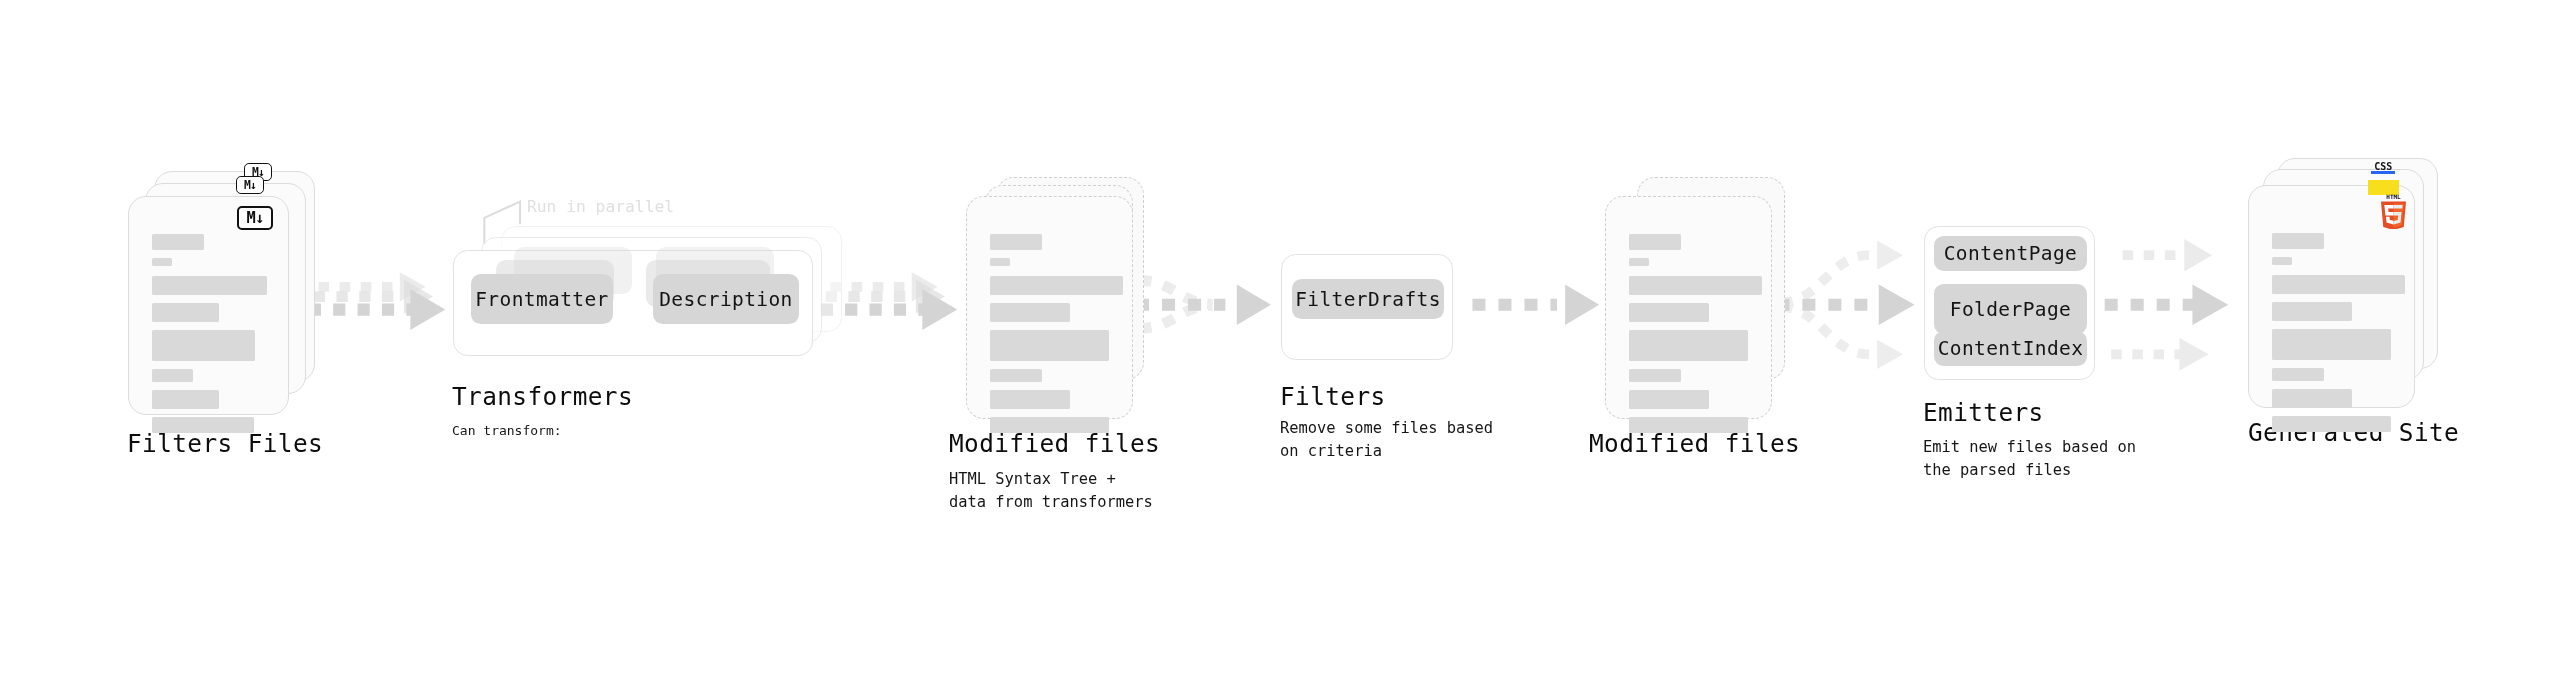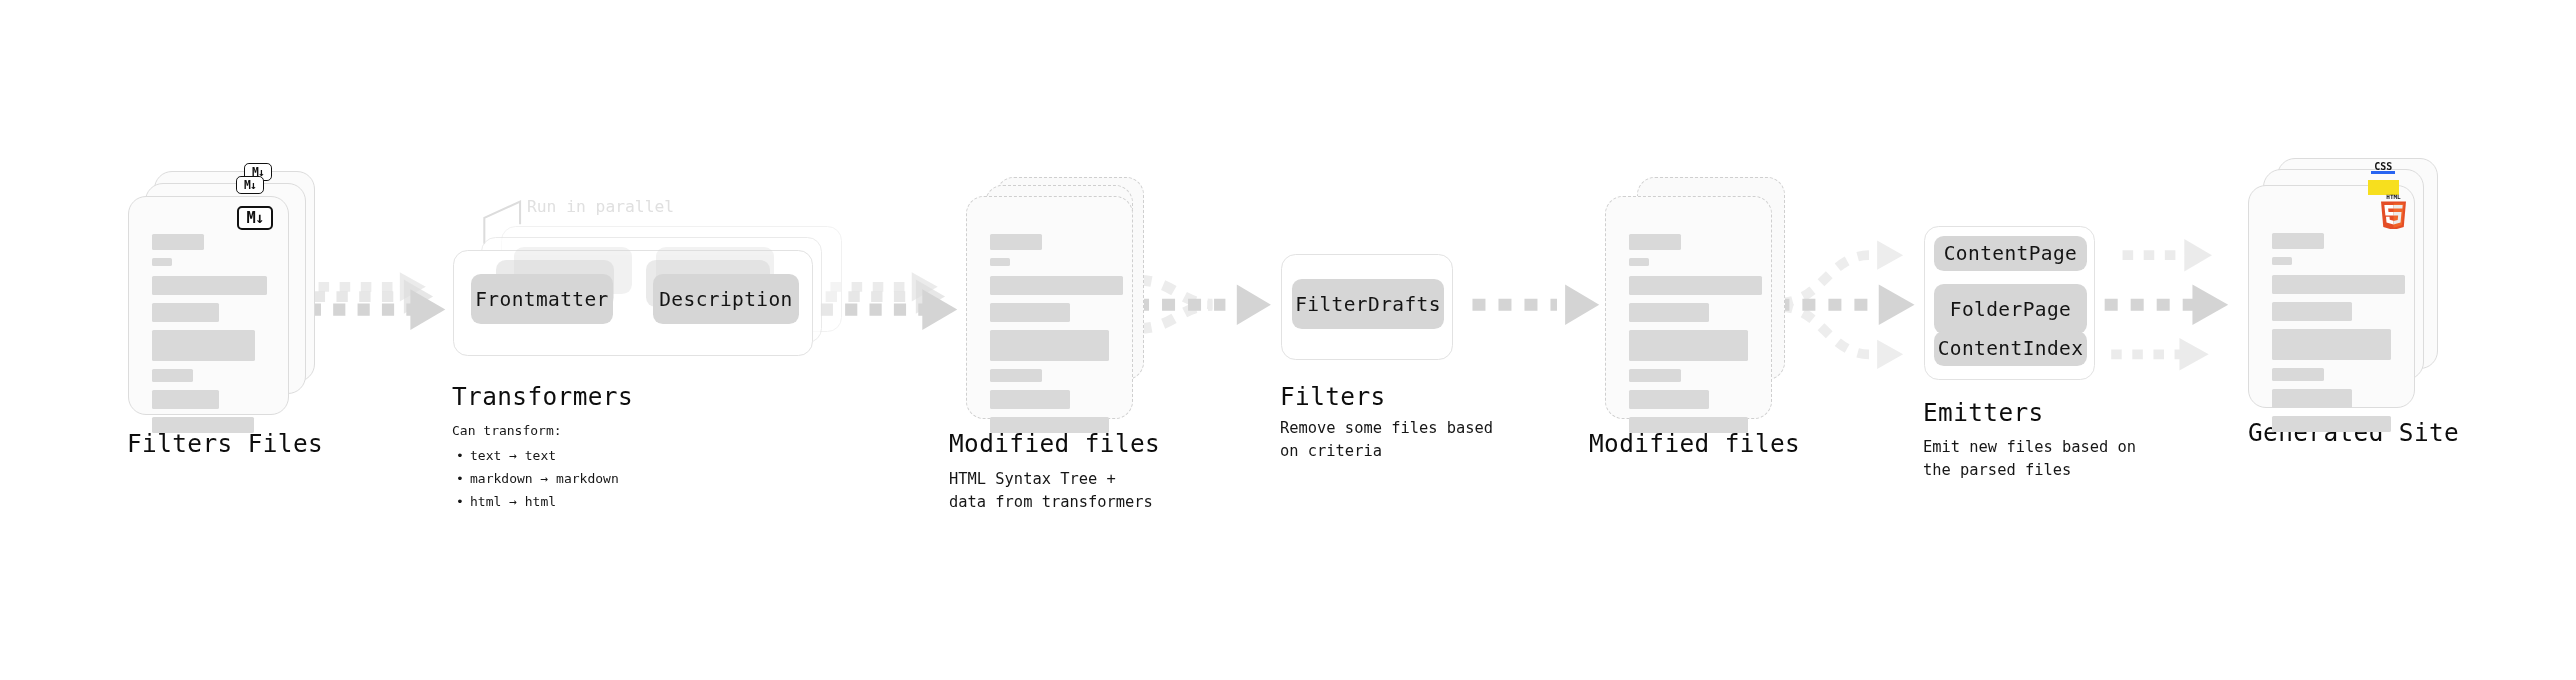--- a/index.html
+++ b/index.html
@@ -238,25 +238,20 @@
 
     <div class="pill" style="left:656px; top:247px; width:118px; height:47px; opacity:0.32; color:transparent;">Description</div>
     <div class="pill" style="left:646px; top:260px; width:124px; height:47px; opacity:0.5; color:transparent;">Description</div>
     <div class="pill" style="left:653px; top:274px; width:146px; height:50px;">Description</div>
 
     <div class="paranote" style="left:527px; top:197px;">Run in parallel</div>
   </div>
   <div class="title" style="left:452px; top:382px;">Transformers</div>
   <div class="bullets" style="left:452px; top:419px;">
     <div class="lead">Can transform:</div>
-    <ul>
-      <li>text → text</li>
-      <li>markdown → markdown</li>
-      <li>html → html</li>
-    </ul>
   </div>
 
   <div class="doccard">
     <div class="sheet dashed back" style="left:996px; top:177px; width:148px; height:203px;"></div>
     <div class="sheet dashed mid" style="left:985px; top:185px; width:148px; height:203px;"></div>
     <div class="sheet dashed front" style="left:966px; top:196px; width:167px; height:223px;">
       <div class="linebars" style="top:37px;">
         <div class="bar" style="width:52px;height:16.3px;"></div>
         <div class="bar" style="width:19.5px;height:7.3px;margin-bottom:10.6px;"></div>
         <div class="bar" style="width:133px;height:18.7px;"></div>
@@ -267,21 +262,21 @@
         <div class="bar" style="width:119px;height:16.3px;"></div>
       </div>
     </div>
   </div>
   <div class="title" style="left:949px; top:429px;">Modified files</div>
   <div class="subtitle" style="left:949px; top:468px;">HTML Syntax Tree +
 data from transformers</div>
 
   <div>
     <div class="groupbox" style="left:1281px; top:254px; width:172px; height:106px;"></div>
-    <div class="pill" style="left:1292px; top:279px; width:152px; height:50px;">FilterDrafts</div>
+    <div class="pill" style="left:1292px; top:279px; width:152px; height:40px;">FilterDrafts</div>
   </div>
   <div class="title" style="left:1280px; top:382px;">Filters</div>
   <div class="subtitle" style="left:1280px; top:417px;">Remove some files based
 on criteria</div>
 
   <div class="doccard">
     <div class="sheet dashed back" style="left:1637px; top:177px; width:148px; height:203px;"></div>
     <div class="sheet dashed front" style="left:1605px; top:196px; width:167px; height:223px;">
       <div class="linebars" style="top:37px;">
         <div class="bar" style="width:52px;height:16.3px;"></div>

